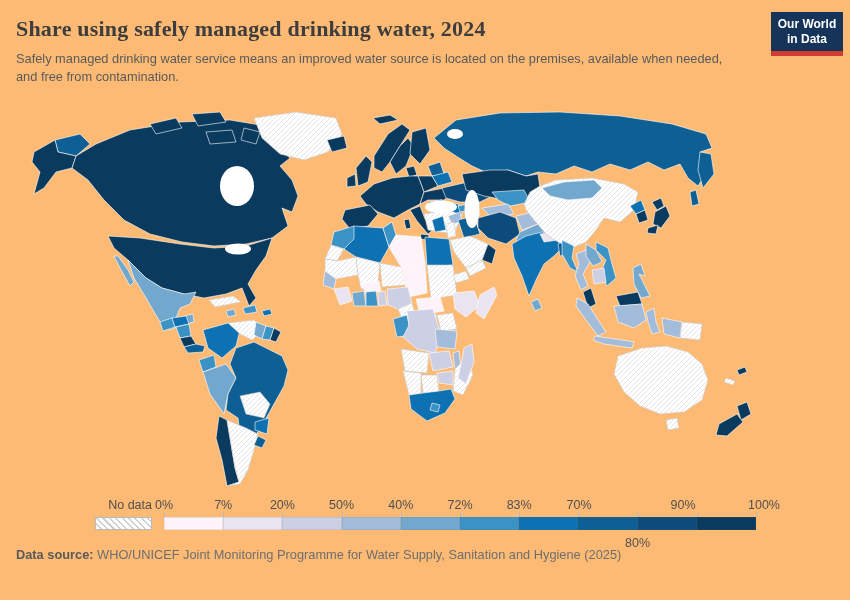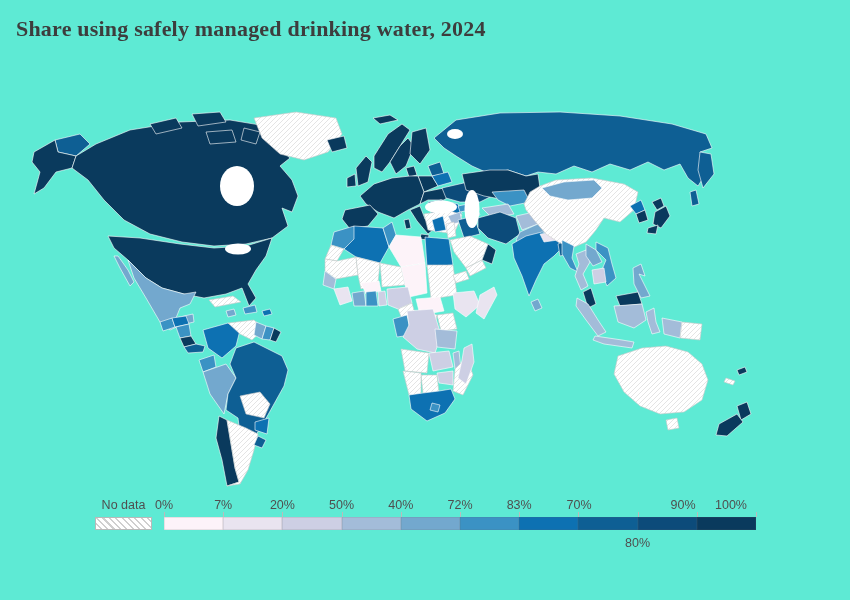--- a/index.html
+++ b/index.html
@@ -1,40 +1,45 @@
 <!DOCTYPE html>
 <html><head>
 <meta charset="utf-8">
 <style>
   html,body{margin:0;padding:0;background:#fff;}
-  .page{position:relative;width:850px;height:600px;background:#5eead4;font-family:"Liberation Sans",sans-serif;overflow:hidden;}
+  .page{position:relative;width:850px;height:600px;background:#fdba74;font-family:"Liberation Sans",sans-serif;overflow:hidden;}
   .title{position:absolute;left:16px;top:16px;font-family:"Liberation Serif",serif;font-size:22px;font-weight:700;color:#3d3d3d;letter-spacing:.2px;}
   .subtitle{position:absolute;left:16px;top:50px;width:715px;font-size:12.8px;line-height:18px;color:#5a5a5a;}
   .logo{position:absolute;right:7px;top:12px;width:72px;background:#16345a;border-bottom:5px solid #d13b32;text-align:center;padding:5px 0 4px 0;cursor:pointer;}
   .logo div{color:#fff;font-size:12px;font-weight:700;line-height:15px;}
   .mapwrap{position:absolute;left:0;top:108px;width:850px;height:382px;}
   .legend{position:absolute;left:0;top:496px;width:850px;height:42px;}
-  .nodata-label{position:absolute;left:95px;top:2px;width:57px;text-align:center;font-size:12.5px;color:#4f4f4f;}
+  .nodata-label{position:absolute;left:95px;top:2px;width:57px;text-align:right;font-size:12.5px;color:#4f4f4f;}
   .nodata-box{position:absolute;left:95px;top:21px;width:55px;height:11px;border:1px solid #b9b9b9;background:repeating-linear-gradient(45deg,#ffffff 0px,#ffffff 3px,#cfcfcf 3px,#cfcfcf 4.5px);}
   .tick-label{position:absolute;top:2px;width:50px;text-align:center;font-size:12.5px;color:#4f4f4f;}
   .tick-mark{position:absolute;top:16px;width:1px;height:5px;background:#bbb;}
   .seg{position:absolute;top:21px;height:13px;box-shadow:inset 0 0 0 0.5px rgba(100,100,100,.28);cursor:pointer;}
   .footer{position:absolute;left:16px;top:544px;font-size:12.8px;color:#6e6e6e;line-height:21px;}
   .footer b{color:#5a5a5a;}
   .footer .link{cursor:pointer;}
   svg path{stroke-width:.6;stroke-linejoin:round;cursor:pointer;}
   svg .lake{pointer-events:none;}
 </style>
 </head>
 <body>
 
 <div class="page">
 
   <div class="title">Share using safely managed drinking water, 2024</div>
-
+  <div class="subtitle">Safely managed drinking water service means an improved water source is located on the premises, available when needed, and free from contamination.</div>
+
+  <div class="logo">
+    <div>Our World</div>
+    <div>in Data</div>
+  </div>
 
   <div class="mapwrap">
   <svg width="850" height="382" viewBox="0 0 850 382">
     <defs>
       <pattern id="hatch" patternUnits="userSpaceOnUse" width="5" height="5">
         <rect width="5" height="5" fill="#ffffff"></rect>
         <path d="M0,5 L5,0 M-1.25,1.25 L1.25,-1.25 M3.75,6.25 L6.25,3.75" stroke="#d2d2d2" stroke-width="1.1"></path>
       </pattern>
     </defs>
 
@@ -213,31 +218,32 @@
         <div class="tick-label" style="left: 435px;">72%</div>
         <div class="tick-mark" style="left: 460px;"></div>
         <div class="tick-label" style="left: 494.2px;">83%</div>
         <div class="tick-mark" style="left: 519.2px;"></div>
         <div class="tick-label" style="left: 554px;">70%</div>
         <div class="tick-mark" style="left: 578.4px;"></div>
         <div class="tick-label" style="left: 612.6px; margin-top: 38px;">80%</div>
         <div class="tick-mark" style="left: 637.6px;"></div>
         <div class="tick-label" style="left: 658px;">90%</div>
         <div class="tick-mark" style="left: 696.8px;"></div>
-        <div class="tick-label" style="left: 706px;">100%</div>
+        <div class="tick-label" style="left: 739px;">100%</div>
         <div class="tick-mark" style="left: 756px;"></div>
         <div class="seg" title="0-10%" style="left: 164px; width: 59.2px; background: rgb(253, 243, 249);"></div>
         <div class="seg" title="10-20%" style="left: 223.2px; width: 59.2px; background: rgb(233, 228, 240);"></div>
         <div class="seg" title="20-30%" style="left: 282.4px; width: 59.2px; background: rgb(205, 207, 228);"></div>
         <div class="seg" title="30-40%" style="left: 341.6px; width: 59.2px; background: rgb(163, 188, 217);"></div>
         <div class="seg" title="40-50%" style="left: 400.8px; width: 59.2px; background: rgb(115, 168, 206);"></div>
         <div class="seg" title="50-60%" style="left: 460px; width: 59.2px; background: rgb(59, 146, 196);"></div>
         <div class="seg" title="60-70%" style="left: 519.2px; width: 59.2px; background: rgb(13, 113, 178);"></div>
         <div class="seg" title="70-80%" style="left: 578.4px; width: 59.2px; background: rgb(14, 95, 148);"></div>
         <div class="seg" title="80-90%" style="left: 637.6px; width: 59.2px; background: rgb(12, 75, 122);"></div>
         <div class="seg" title="90-100%" style="left: 696.8px; width: 59.2px; background: rgb(10, 58, 93);"></div>
       </div>
   </div>
 
   <div class="footer">
+    <div><b>Data source:</b><span> WHO/UNICEF Joint Monitoring Programme for Water Supply, Sanitation and Hygiene (2025)</span></div>
   </div>
 
 </div>
 
 </body></html>

